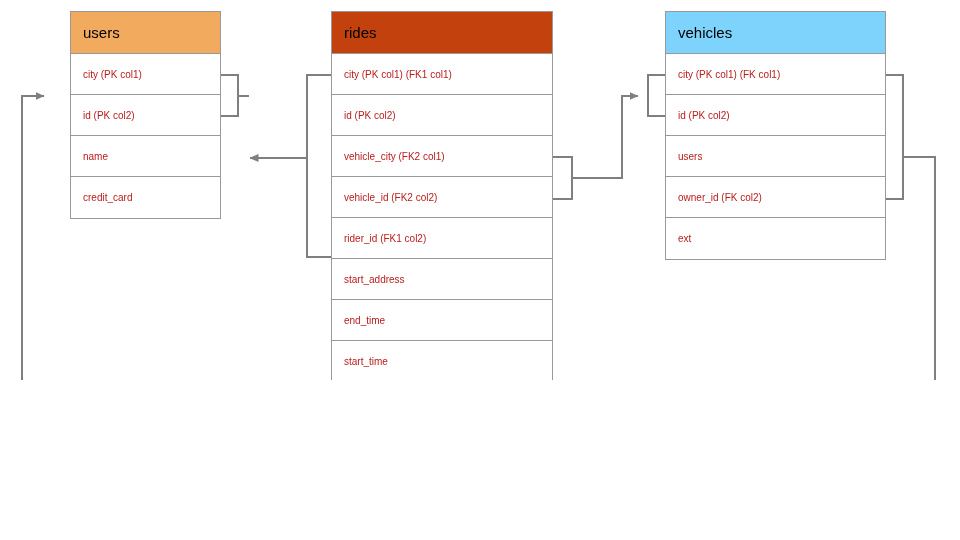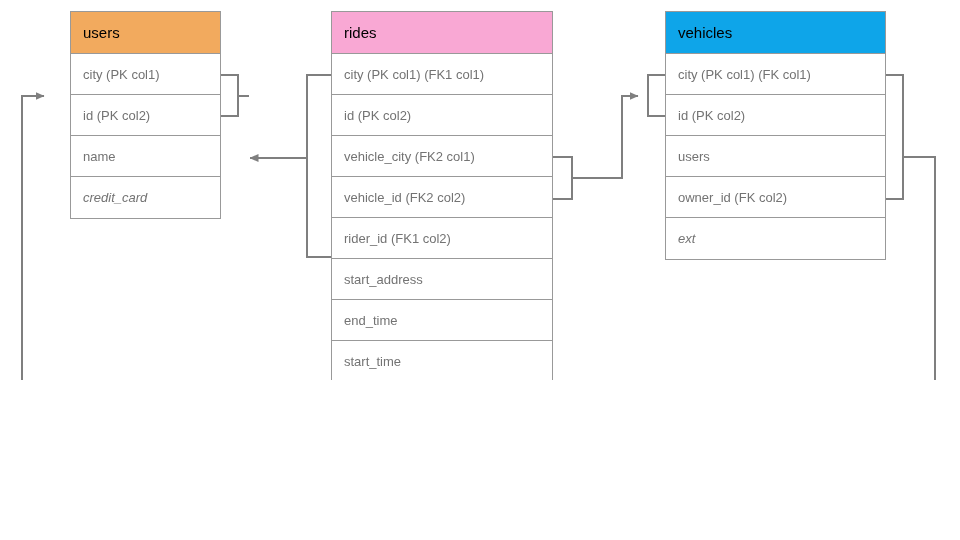--- a/index.html
+++ b/index.html
@@ -38,30 +38,29 @@
     color: #000000;
     border-bottom: 1px solid #999999;
     white-space: nowrap;
     overflow: hidden;
   }
   .field-row {
     box-sizing: border-box;
     height: 41px;
     line-height: 41px;
     padding: 0 0 0 12px;
-    font-size: 13px;
-    color: #737373;
+    font-size: 10px;
+    color: #b91c1c;
     border-bottom: 1px solid #999999;
     background: #ffffff;
     white-space: nowrap;
     overflow: hidden;
   }
   .field-row.last {
     border-bottom: none;
-    font-style: italic;
   }
 </style>
 </head>
 <body>
 
 <div id="canvas">
 
   <svg id="connectors" width="960" height="540" viewBox="0 0 960 540">
     <defs>
       <marker id="arrowhead" markerWidth="9" markerHeight="8" refX="8.5" refY="4" orient="auto" markerUnits="userSpaceOnUse">
@@ -90,34 +89,34 @@
 
   <div class="entity" style="left:70px; top:11px; width:151px;">
     <div class="entity-header" style="background:#f2aa5e;">users</div>
     <div class="field-row">city (PK col1)</div>
     <div class="field-row">id (PK col2)</div>
     <div class="field-row">name</div>
     <div class="field-row last">credit_card</div>
   </div>
 
   <div class="entity" style="left:331px; top:11px; width:222px;">
-    <div class="entity-header" style="background:#f9a8d4;">rides</div>
+    <div class="entity-header" style="background:#c2410c;">rides</div>
     <div class="field-row">city (PK col1) (FK1 col1)</div>
     <div class="field-row">id (PK col2)</div>
     <div class="field-row">vehicle_city (FK2 col1)</div>
     <div class="field-row">vehicle_id (FK2 col2)</div>
     <div class="field-row">rider_id (FK1 col2)</div>
     <div class="field-row">start_address</div>
     <div class="field-row">end_time</div>
     <div class="field-row">start_time</div>
     <div class="field-row last">revenue</div>
   </div>
 
   <div class="entity" style="left:665px; top:11px; width:221px;">
-    <div class="entity-header" style="background:#0ea5e9;">vehicles</div>
+    <div class="entity-header" style="background:#7dd3fc;">vehicles</div>
     <div class="field-row">city (PK col1) (FK col1)</div>
     <div class="field-row">id (PK col2)</div>
     <div class="field-row">users</div>
     <div class="field-row">owner_id (FK col2)</div>
     <div class="field-row last">ext</div>
   </div>
 
 </div>
 
 </body></html>

